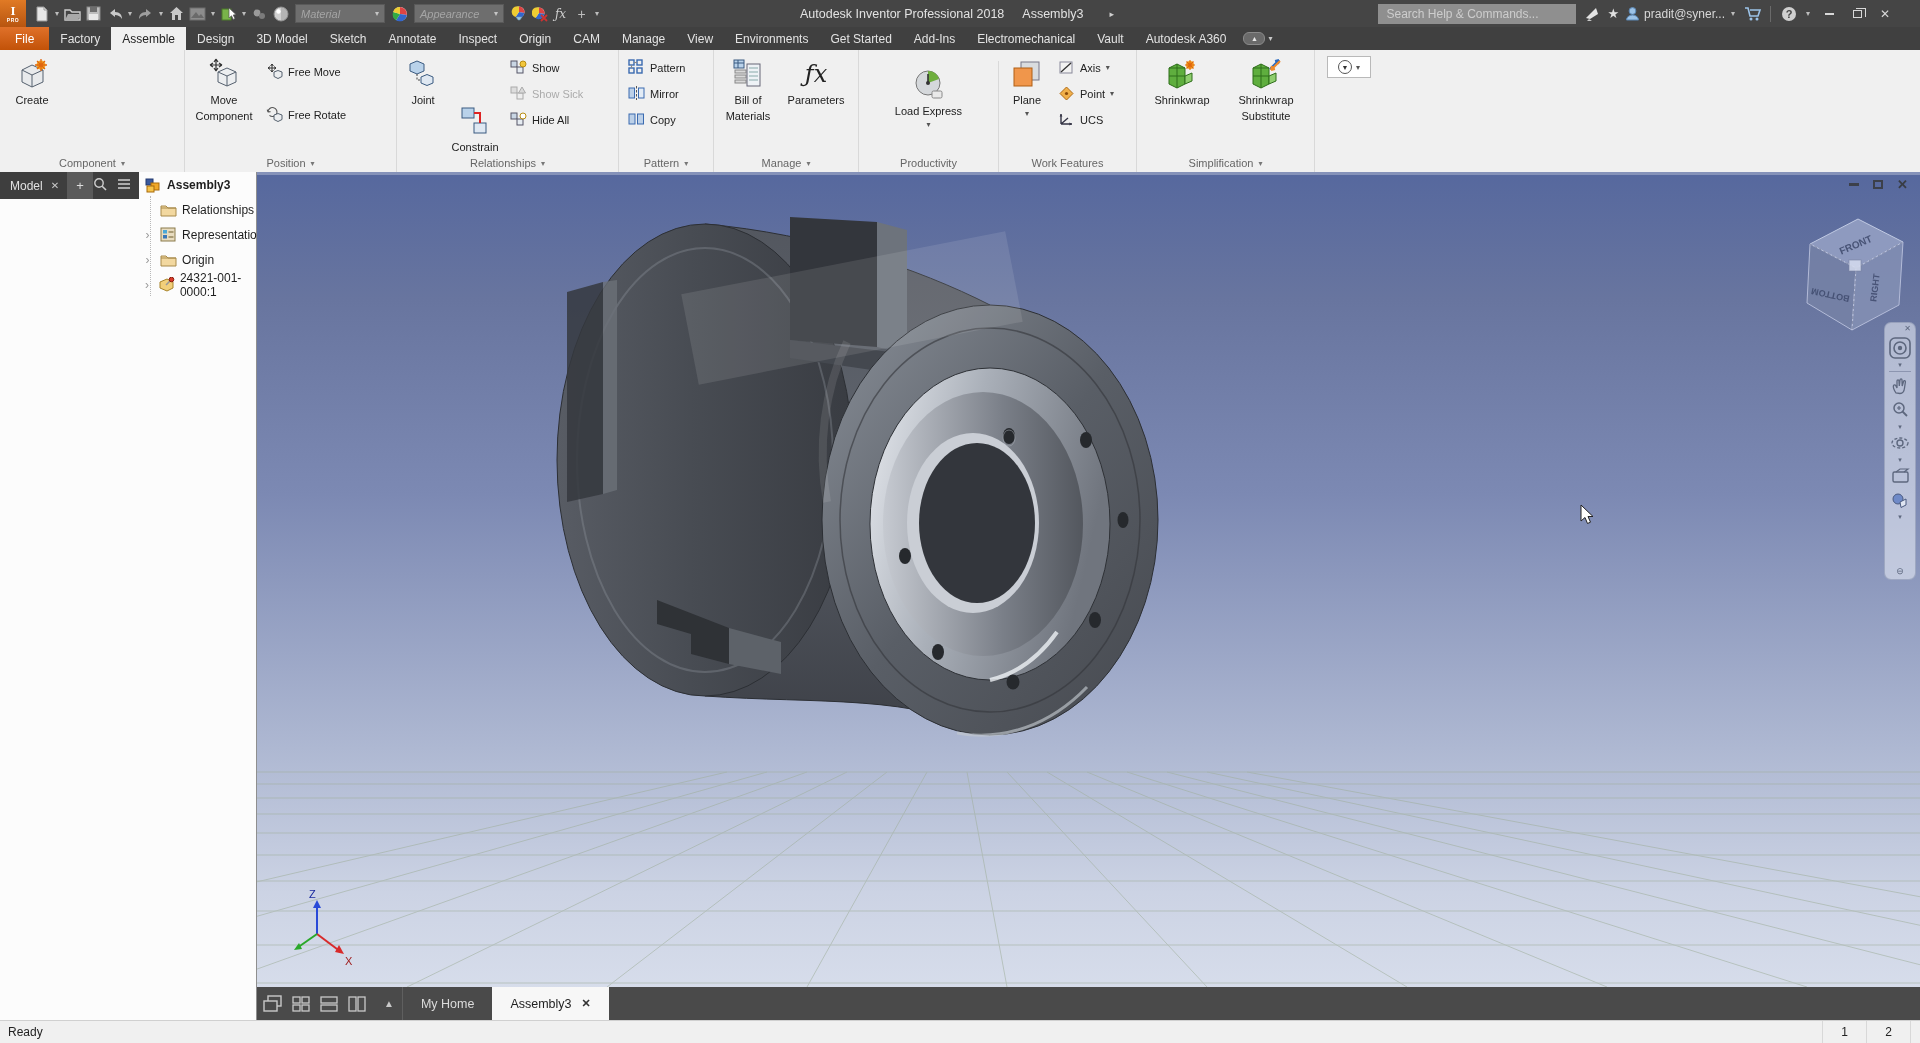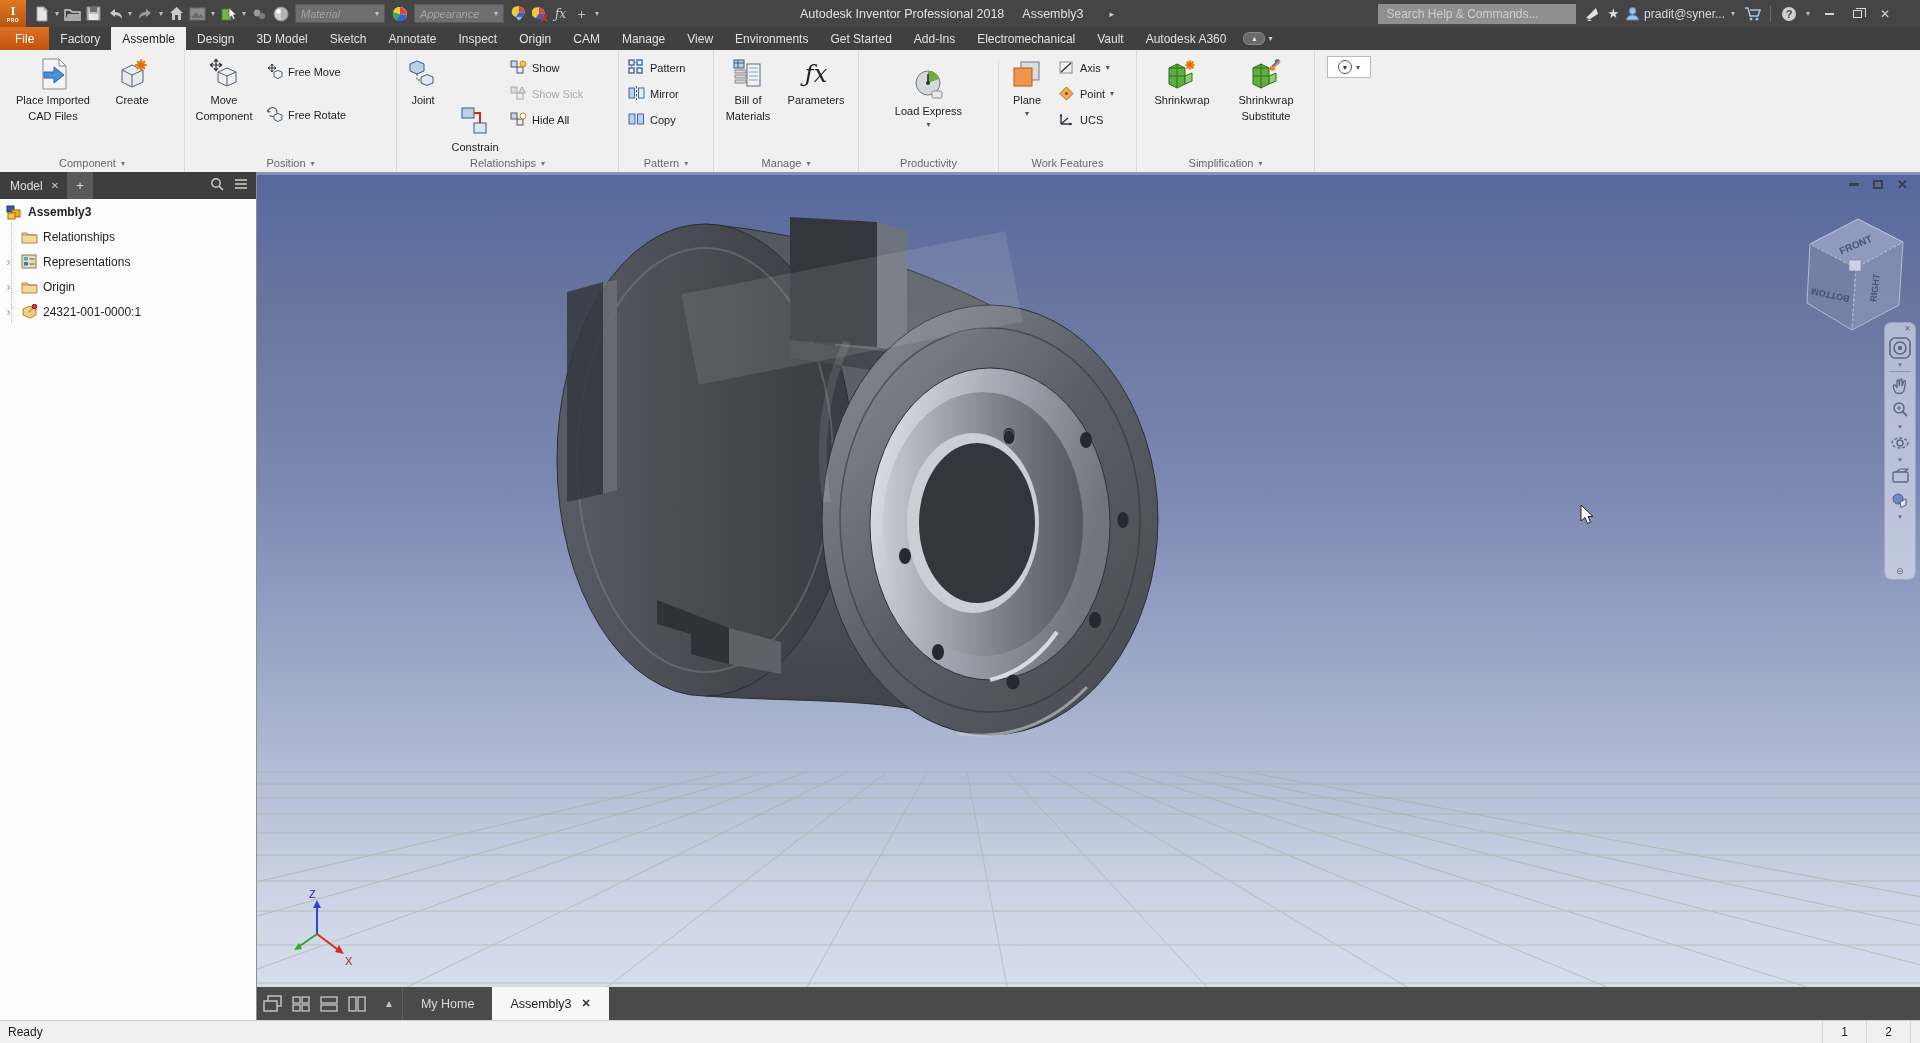--- a/index.html
+++ b/index.html
@@ -52,21 +52,21 @@
   .smallbtn .ic { width:17px; height:17px; display:flex; align-items:center; justify-content:center; }
   .smallbtn.disabled { color:#ababab; }
   .smallbtn .dd { font-size:8px; color:#555; }
   .express-area { flex:1; display:flex; align-items:flex-start; padding:6px 0 0 12px; }
   .express-btn { width:44px; height:22px; background:#fff; border:1px solid #b9b9b9; display:flex; align-items:center; justify-content:center; gap:4px; }
   .express-btn .circ { width:14px; height:14px; border:1.5px solid #555; border-radius:50%; display:flex; align-items:center; justify-content:center; font-size:7px; color:#333; }
   .express-btn .arr { font-size:8px; color:#555; }
 
   
   .content { height:848px; display:flex; }
-  .browser { width:257px; background:#fcfcfc; border-right:1px solid #8f8f8f; display:flex; flex-direction:column; }
+  .browser { width:257px; background:#fcfcfc; border-right:1px solid #8f8f8f; display:flex; flex-direction:row; }
   .btabs { height:27px; background:#3e3e3e; display:flex; align-items:center; color:#e0e0e0; font-size:12px; }
   .btab-model { display:flex; align-items:center; gap:8px; padding:0 8px 0 10px; }
   .btab-close { font-size:10px; color:#c9c9c9; }
   .btab-plus { width:26px; height:27px; background:#5a5a5a; display:flex; align-items:center; justify-content:center; color:#ddd; font-size:13px; }
   .btabs-right { margin-left:auto; display:flex; align-items:center; gap:10px; padding-right:8px; }
   .subtabs { height:33px; display:flex; align-items:center; padding-left:10px; font-size:12px; background:#fcfcfc; }
   .subtab-a { color:#1789d6; }
   .subtab-sep { color:#b5b5b5; margin:0 9px; }
   .subtab-m { color:#444; }
   .tree { position:relative; flex:1; font-size:12px; color:#1e1e1e; }
@@ -297,31 +297,20 @@
   <span class="ribbon-toggle">
     <span class="pill">▲</span>
     <span class="arr">▾</span>
   </span>
 </div>
 
 <div class="ribbon">
 
   <div class="panel" style="width:185px;">
     <div class="panel-body">
-      <div class="bigbtn" style="width:100px;">
-        <span class="ic">
-          <svg width="30" height="32">
-              <path d="M5 1 h16 l7 7 v23 h-23 z" fill="#f4f4f4" stroke="#8a8a8a"></path>
-              <path d="M21 1 v7 h7" fill="none" stroke="#8a8a8a"></path>
-              <path d="M6 14 h10 v-5 l10 8 -10 8 v-5 h-10 z" fill="#4a90d9" stroke="#2a60a9"></path>
-            </svg>
-        </span>
-        <span class="lbl">Place Imported</span>
-        <span class="lbl">CAD Files</span>
-      </div>
       <div class="bigbtn" style="width:58px;">
         <span class="ic">
           <svg width="32" height="32">
               <path d="M6 12 L16 7 L27 12 L27 24 L16 29 L6 24 Z" fill="#e8eaec" stroke="#55606e"></path>
               <path d="M6 12 L16 17 L27 12 M16 17 L16 29" fill="none" stroke="#55606e"></path>
               <circle cx="25" cy="7" r="4.5" fill="#f6a821"></circle>
               <path d="M25 1 L25 13 M19 7 L31 7 M21 3 L29 11 M29 3 L21 11" stroke="#e0650e" stroke-width="1.3"></path>
             </svg>
         </span>
         <span class="lbl">Create</span>

